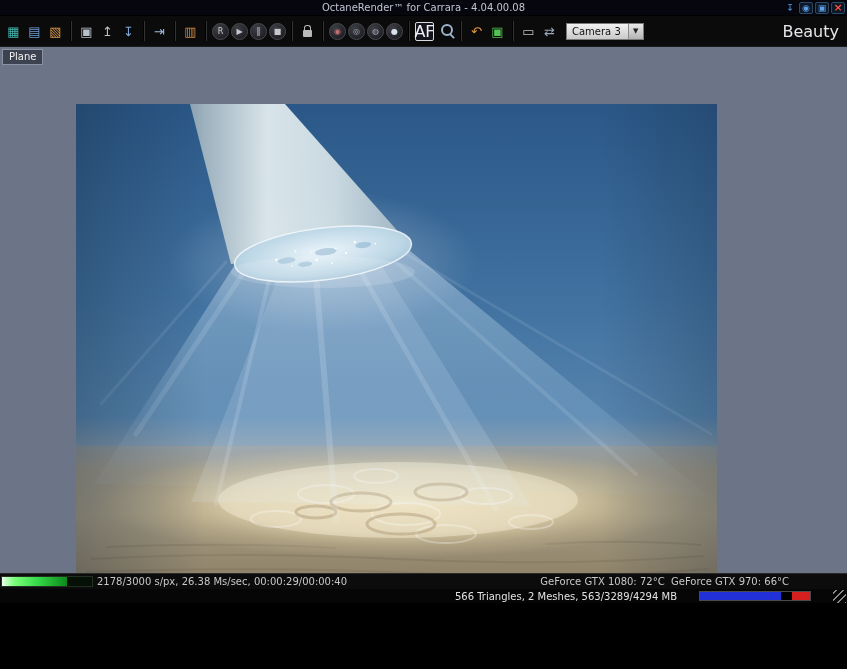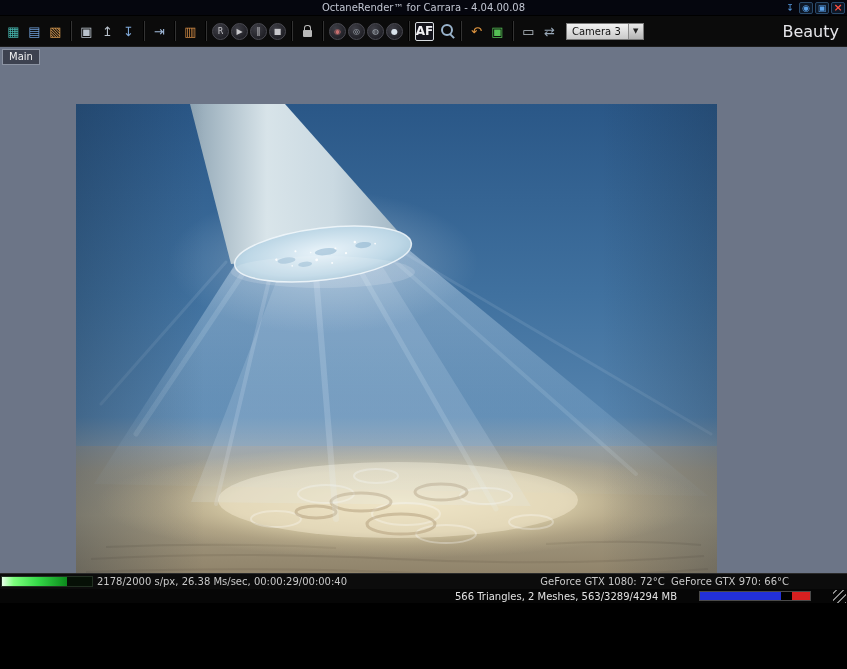--- a/index.html
+++ b/index.html
@@ -16,21 +16,21 @@
   .win-controls{display:flex;gap:2px;align-items:center;padding-right:2px;width:62px;justify-content:flex-end;}
   .wc{width:14px;height:12px;display:flex;align-items:center;justify-content:center;font-size:9px;line-height:12px;color:var(--title-icon-blue,#5aa0e8);cursor:pointer;}
   .wc.box{background:#0d1726;border:1px solid #2a4a6a;border-radius:2px;box-sizing:border-box;}
   .wc.close{color:var(--close-red,#ff5040);font-weight:bold;font-size:11px;}
 
   
   .toolbar{flex:0 0 30px;height:30px;background:#0b0b0b;display:flex;align-items:center;padding:0 3px;border-bottom:1px solid #1c1c1c;}
   .tb-strip{display:flex;align-items:center;}
   .tb-icon{width:19px;height:19px;margin:0 1px;display:inline-flex;align-items:center;justify-content:center;font-size:13px;line-height:19px;color:#b8b8c0;cursor:pointer;border-radius:2px;}
   .tb-icon.circle{width:17px;height:17px;border-radius:50%;background:radial-gradient(circle at 35% 30%,#3e3e46,#15151a);border:1px solid #4a4a52;font-size:8px;box-sizing:border-box;}
-  .tb-icon.active{border:1px solid #d8dce0;background:#14141c;color:#f0f0f4;font-weight:bold;font-size:12px;box-sizing:border-box;}
+  .tb-icon.active{border:1px solid #d8dce0;background:#14141c;color:#f0f0f4;font-weight:normal;font-size:16px;box-sizing:border-box;}
   .tb-sep{width:0;height:20px;border-left:1px solid #000;border-right:1px solid #333;margin:0 4px;}
   .icon-lock{position:relative;width:9px;height:7px;background:#b9b9b9;border-radius:1px;margin-top:4px;display:block;}
   .icon-lock::before{content:"";position:absolute;left:1px;top:-5px;width:5px;height:5px;border:1.5px solid #b9b9b9;border-bottom:none;border-radius:3px 3px 0 0;}
   .icon-mag{position:relative;width:8px;height:8px;border:2px solid #9ab4cc;border-radius:50%;display:block;margin:-2px -2px 0 0;}
   .icon-mag::after{content:"";position:absolute;right:-4px;bottom:-3px;width:6px;height:2px;background:#9ab4cc;transform:rotate(45deg);}
   .camera-select{height:17px;background:linear-gradient(#f2f2f2,#c9c9c9);border:1px solid #7a7a7a;display:flex;align-items:center;font-size:10px;color:#111;margin-left:6px;padding-left:5px;cursor:pointer;box-sizing:border-box;}
   .camera-select .cam-label{padding-right:7px;line-height:15px;}
   .dd-arrow{width:14px;height:15px;background:linear-gradient(#e8e8e8,#b4b4b4);border-left:1px solid #8a8a8a;display:flex;align-items:center;justify-content:center;font-size:7px;color:#222;}
   .beauty{margin-left:auto;color:#e6e6ea;font-size:16px;padding-right:5px;}
 
@@ -121,21 +121,21 @@
       </div>
     <div class="camera-select">
       <span class="cam-label">Camera 3</span>
       <span class="dd-arrow">▼</span>
     </div>
     <div class="beauty">Beauty</div>
   </div>
 
   <div class="main">
     <div class="canvas">
-      <div class="object-tab">Main</div>
+      <div class="object-tab">Plane</div>
 
       <div class="render">
         <svg viewBox="0 0 641 481" width="641" height="481" preserveAspectRatio="none">
           <defs>
             <linearGradient id="water" x1="0" y1="0" x2="0" y2="1">
               <stop offset="0" stop-color="#2a5787"></stop>
               <stop offset="0.4" stop-color="#40719f"></stop>
               <stop offset="0.65" stop-color="#5583ad"></stop>
               <stop offset="0.71" stop-color="#7b94a9"></stop>
               <stop offset="1" stop-color="#89979f"></stop>
@@ -256,21 +256,21 @@
         </svg>
       </div>
     </div>
 
   </div>
 
   <div class="status1">
     <div class="progress">
       <div class="progress-fill" style="width: 72.6%;"></div>
     </div>
-    <span class="stat">2178/2000 s/px, 26.38 Ms/sec, 00:00:29/00:00:40</span>
+    <span class="stat">2178/3000 s/px, 26.38 Ms/sec, 00:00:29/00:00:40</span>
     <span class="gpu">GeForce GTX 1080: 72°C  GeForce GTX 970: 66°C</span>
   </div>
 
   <div class="status2">
     <span class="mesh">566 Triangles, 2 Meshes, 563/3289/4294 MB</span>
     <div class="vram">
       <div class="vram-blue" style="width: 74%;"></div>
       <div class="vram-spacer"></div>
       <div class="vram-red" style="width: 16%;"></div>
     </div>

